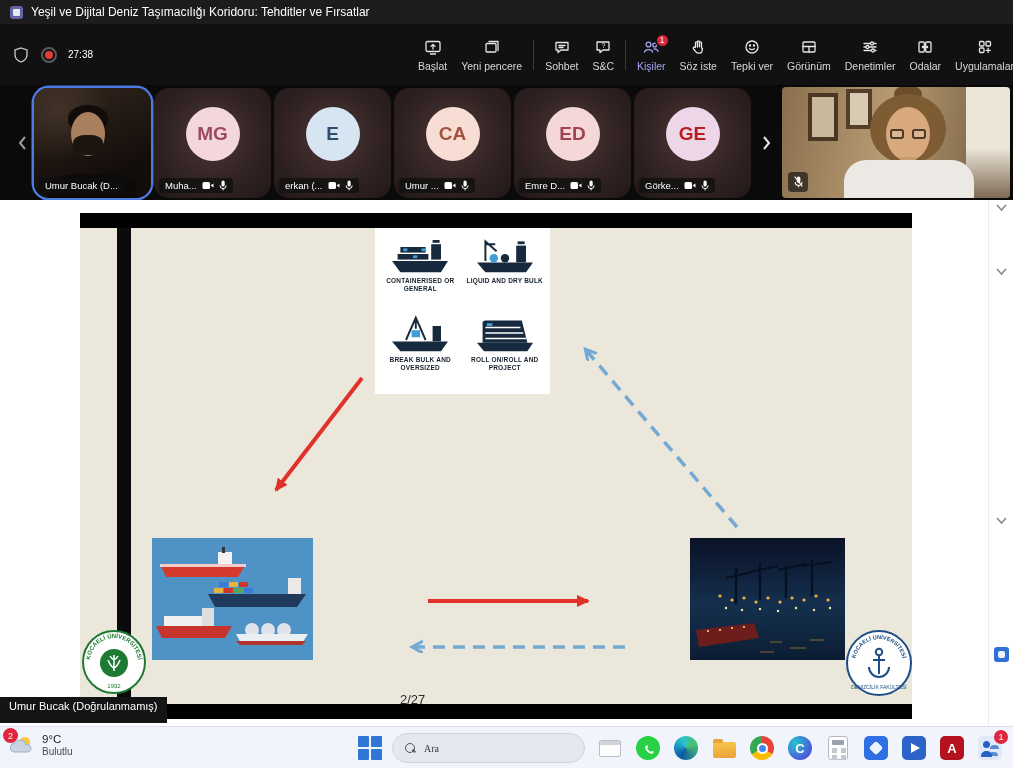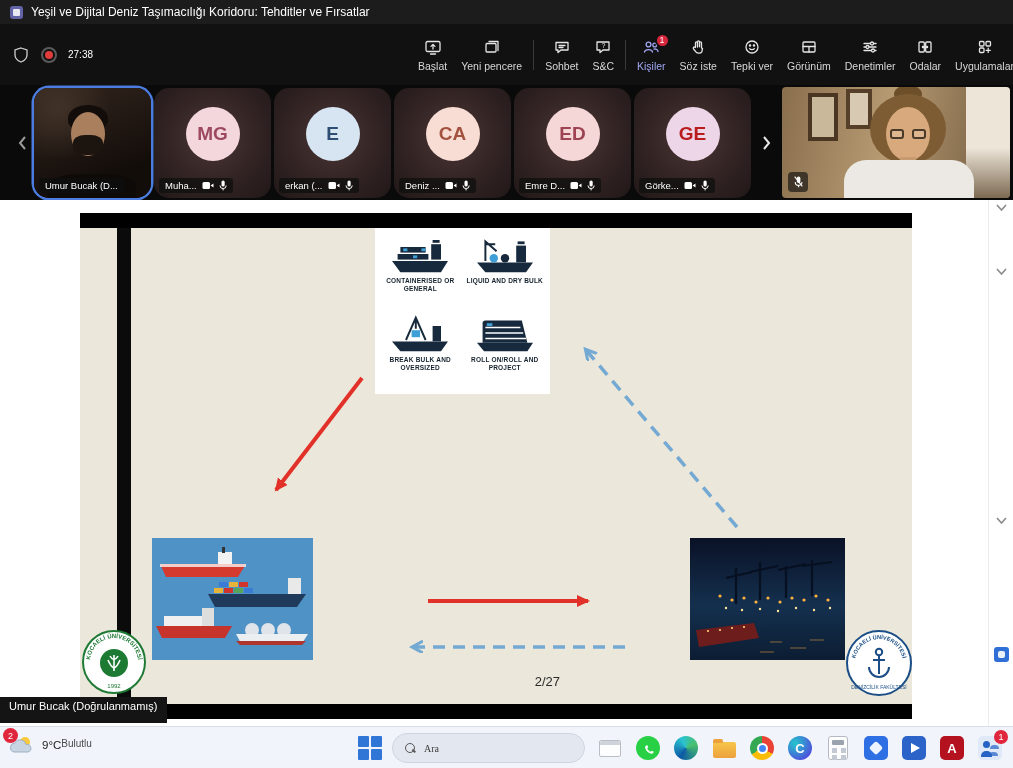--- a/index.html
+++ b/index.html
@@ -66,37 +66,37 @@
   .slide-body{position:absolute;left:80px;top:28px;width:832px;height:476px;background:#ebe7da}
   .bar-bottom{position:absolute;left:80px;top:504px;width:832px;height:15px;background:#000}
   .left-accent{position:absolute;left:117px;top:28px;width:14px;height:476px;background:#0b0b0b}
   .arrows{position:absolute;left:80px;top:28px;width:832px;height:476px;pointer-events:none}
   .ship-panel{position:absolute;left:375px;top:28px;width:175px;height:166px;background:#fff;display:grid;grid-template-columns:1fr 1fr;padding:5px 3px;row-gap:2px}
   .ship-cell{display:flex;flex-direction:column;align-items:center;justify-content:flex-start;gap:2px}
   .ship-cell .lbl{font-size:6.5px;font-weight:bold;color:#15222e;text-align:center;width:78px;line-height:1.2;letter-spacing:.2px}
   .ship-cell svg{display:block}
   .img-ships{position:absolute;left:152px;top:338px;width:161px;height:122px}
   .img-port{position:absolute;left:690px;top:338px;width:155px;height:122px}
-  .pagenum{position:absolute;left:400px;top:474px;width:160px;text-align:right;font-size:13px;color:#2b2b2b}
+  .pagenum{position:absolute;left:400px;top:492px;width:160px;text-align:left;font-size:13px;color:#2b2b2b}
   .logoL{position:absolute;left:82px;top:430px;width:64px;height:64px}
   .logoR{position:absolute;left:846px;top:430px;width:66px;height:66px}
   .presenter{position:absolute;left:0;top:497px;background:#141414;color:#fff;font-size:11px;padding:3px 9px 11px;white-space:nowrap}
 
   
   .rail{position:absolute;top:200px;right:0;width:25px;height:526px;background:#fff;border-left:1px solid #ececec}
   .rail .rc{position:absolute;left:7px;cursor:pointer}
   .rail .blueic{position:absolute;left:5px;top:447px;width:15px;height:15px;border-radius:3px;background:#2f6fd6;cursor:pointer}
   .rail .blueic::after{content:"";position:absolute;inset:4px;background:#fff;border-radius:2px;opacity:.9}
 
   
   .taskbar{position:absolute;left:0;bottom:0;width:1013px;height:42px;background:#f1f5fb;border-top:1px solid #d9dee6}
   .weather{position:absolute;left:8px;top:5px;display:flex;align-items:center;gap:7px;cursor:pointer}
   .wicon{width:27px;height:27px;position:relative}
   .wbadge{position:absolute;top:-4px;left:-5px;width:15px;height:15px;border-radius:50%;background:#e0263c;color:#fff;font-size:9px;display:flex;align-items:center;justify-content:center;z-index:2}
-  .wtxt{display:flex;flex-direction:row;line-height:1.25}
+  .wtxt{display:flex;flex-direction:column;line-height:1.25}
   .temp{font-size:11.5px;color:#1b1b1b}
   .desc{font-size:10px;color:#4a4a4a}
   .start{position:absolute;left:358px;top:9px;width:25px;height:25px;display:grid;grid-template-columns:11px 11px;grid-template-rows:11px 11px;gap:2px;cursor:pointer}
   .start i{background:#3076d6;border-radius:1px}
   .search{position:absolute;left:392px;top:6px;width:193px;height:30px;border-radius:16px;background:#e3e7f0;border:1px solid #cfd4de;display:flex;align-items:center;gap:8px;padding:0 12px}
   .mag{width:11px;height:11px;position:relative;flex:none}
   .mag::before{content:"";position:absolute;left:0;top:0;width:8px;height:8px;border:1.6px solid #555;border-radius:50%}
   .mag::after{content:"";position:absolute;left:7px;top:7px;width:4px;height:1.6px;background:#555;transform:rotate(45deg)}
   .search input{border:none;outline:none;background:transparent;font-size:10px;color:#333;width:140px;font-family:Liberation Serif, serif}
   .search input::placeholder{color:#3c3c3c}
@@ -288,21 +288,21 @@
             <rect x="2.5" y="0.5" width="3.2" height="6" rx="1.6" fill="#fff"></rect>
             <path d="M1 5.5a3.1 3.1 0 0 0 6.2 0" fill="none" stroke="#fff"></path>
             <line x1="4.1" y1="8.8" x2="4.1" y2="10.4" stroke="#fff"></line>
           </svg>
       </div>
     </div>
 
     <div class="tile">
       <div class="avatar" style="background: rgb(248, 221, 212); color: rgb(163, 82, 63);">CA</div>
       <div class="pill">
-        <span class="nm">Deniz ...</span>
+        <span class="nm">Umur ...</span>
         <svg width="12" height="9" viewBox="0 0 12 9">
             <g fill="#fff">
               <rect x="0.5" y="1" width="7.5" height="7" rx="1.5"></rect>
               <path d="M8.5 4.5L11.5 2.5v4z"></path>
             </g>
           </svg>
         <svg width="8" height="11" viewBox="0 0 8 11">
             <rect x="2.5" y="0.5" width="3.2" height="6" rx="1.6" fill="#fff"></rect>
             <path d="M1 5.5a3.1 3.1 0 0 0 6.2 0" fill="none" stroke="#fff"></path>
             <line x1="4.1" y1="8.8" x2="4.1" y2="10.4" stroke="#fff"></line>

